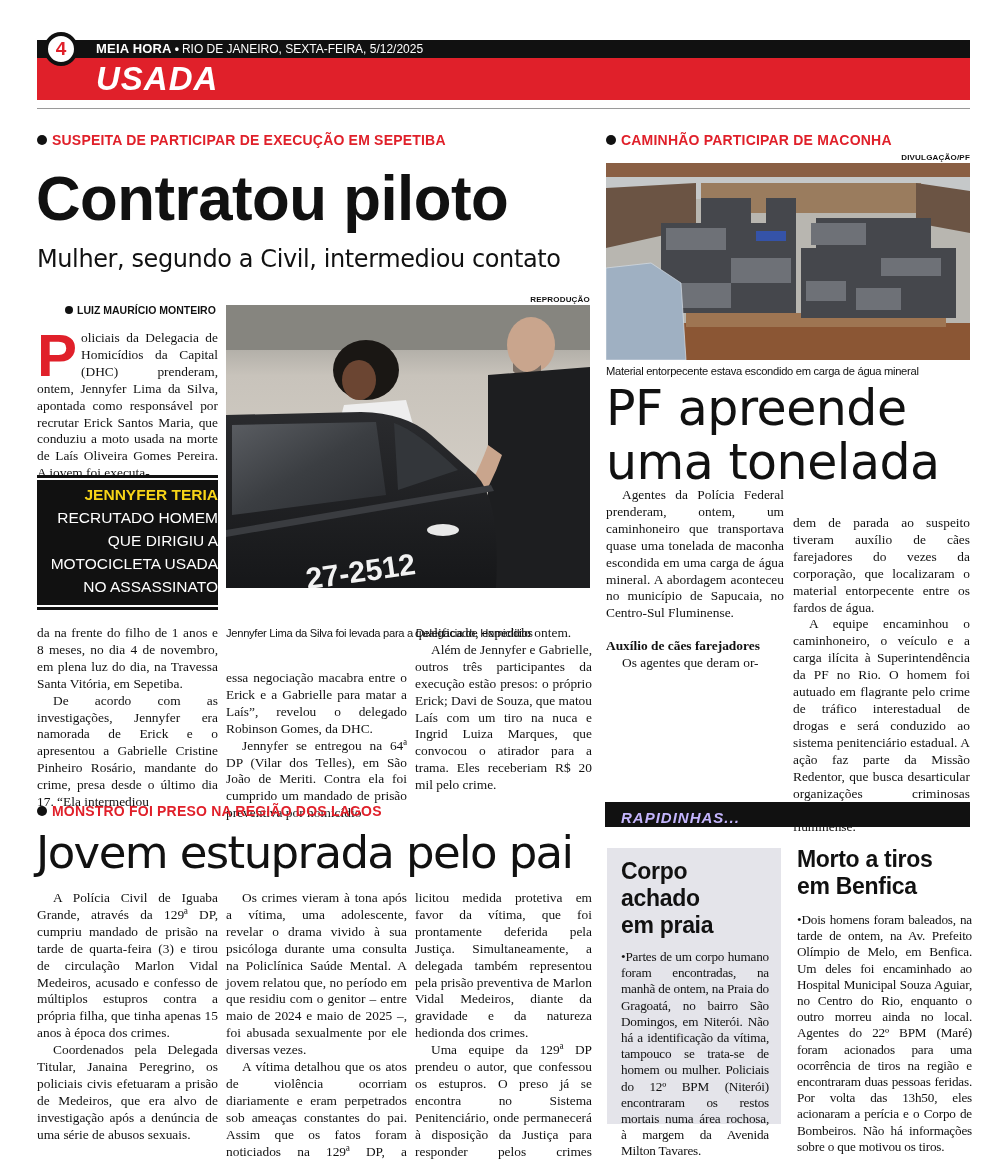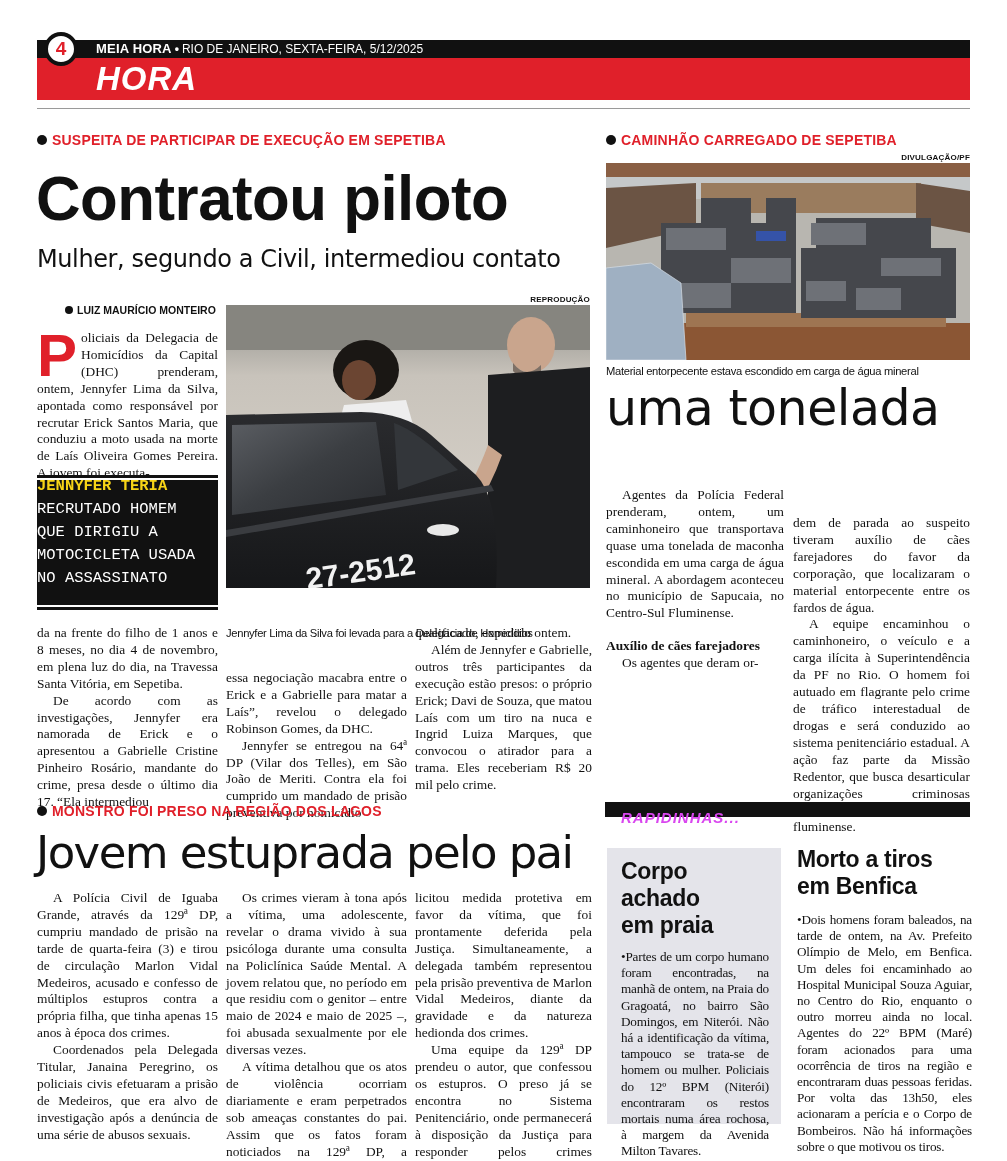--- a/index.html
+++ b/index.html
@@ -34,46 +34,46 @@
 
   .credit { font-family: "Liberation Sans", sans-serif; font-weight: bold; font-size: 8px; color: #111; text-align: right; letter-spacing: 0.2px; }
   .caption { font-family: "Liberation Sans", sans-serif; font-size: 11.2px; line-height: 14px; color: #111; white-space: nowrap; letter-spacing: -0.3px; }
 
   .byline { font-family: "Liberation Sans", sans-serif; font-weight: 900; font-size: 10.5px; line-height: 12px; white-space: nowrap; padding-left: 28px; }
   .byline .dot { display: inline-block; width: 8px; height: 8px; background: #111; border-radius: 50%; margin-right: 4px; }
 
   .dropcap { float: left; font-family: "Liberation Sans", sans-serif; font-weight: 900; color: #e0202a; font-size: 60px; line-height: 48px; margin: 2px 4px 0 0; }
 
   
-  #pullquote { left: 37px; top: 475px; width: 181px; height: 135px; background: #111; color: #fff; font-family: Liberation Mono, monospace; text-align: left; }
+  #pullquote { left: 37px; top: 475px; width: 181px; height: 135px; background: #111; color: #fff; font-family: Liberation Sans, sans-serif; text-align: right; padding-top: 8px; }
   #pullquote::before, #pullquote::after { content: ""; position: absolute; left: 0; right: 0; height: 2px; background: #fff; }
   #pullquote::before { top: 3px; }
   #pullquote::after { bottom: 3px; }
   #pullquote .pq-hi { color: #f7d417; font-weight: bold; font-size: 15.5px; line-height: 23px; }
   #pullquote .pq-line { font-size: 15.5px; line-height: 23px; }
 
   
   .photo { overflow: hidden; }
 
   
-  #rapid-bar { left: 605px; top: 802px; width: 365px; height: 15px; background: #111; color: #d946ef; font-family: "Liberation Sans", sans-serif; font-weight: 900; font-style: italic; font-size: 15px; line-height: 31px; padding-left: 16px; letter-spacing: 1px; }
+  #rapid-bar { left: 605px; top: 802px; width: 365px; height: 25px; background: #111; color: #c4b5fd; font-family: "Liberation Sans", sans-serif; font-weight: 900; font-style: italic; font-size: 15px; line-height: 31px; padding-left: 16px; letter-spacing: 1px; }
   #rapid-box { left: 607px; top: 848px; width: 174px; height: 276px; background: #e4e4ea; padding: 10px 12px 0 14px; }
   .rapid-hed { font-family: "Liberation Sans", sans-serif; font-weight: bold; font-size: 23px; line-height: 27px; letter-spacing: -0.3px; color: #111; }
   .rapid-body { font-family: "Liberation Serif", serif; font-size: 13.2px; line-height: 16.2px; text-align: justify; color: #111; letter-spacing: -0.2px; }
 </style>
 </head>
 <body>
 
 <div class="abs" id="masthead-bar"></div>
 <div class="abs" id="masthead-red"></div>
 <div class="abs" id="page-circle">4</div>
 <div class="abs" id="masthead-text">
   <span class="brand">MEIA HORA</span><span class="sep">•</span><span>RIO DE JANEIRO, SEXTA-FEIRA, 5/12/2025</span>
 </div>
-<div class="abs" id="section-name">HORA</div>
+<div class="abs" id="section-name">USADA</div>
 <div class="abs" id="header-rule"></div>
 
 <div class="abs kicker" style="left:37px; top:132px;"><span class="dot"></span><span>SUSPEITA DE PARTICIPAR DE EXECUÇÃO EM SEPETIBA</span></div>
 <div class="abs hed-black" style="left:36px; top:160px; font-size:63px; line-height:76px; letter-spacing:-0.5px; white-space:nowrap; transform:scaleX(0.98); transform-origin:left;">Contratou piloto</div>
 <div class="abs hed-light" style="left:37px; top:244px; font-size:24px; line-height:30px; white-space:nowrap; letter-spacing:-0.4px;">Mulher, segundo a Civil, intermediou contato</div>
 
 <div class="abs byline" style="left:37px; top:304px;"><span class="dot"></span><span>LUIZ MAURÍCIO MONTEIRO</span></div>
 
 <div class="abs body" style="left:37px; top:330px; width:181px;">
   <p class="noindent"><span class="dropcap">P</span><span>oliciais da Delegacia de Homicídios da Capital (DHC) prenderam, ontem, Jennyfer Lima da Silva, apontada como responsável por recrutar Erick Santos Maria, que conduziu a moto usada na morte de Laís Oliveira Gomes Pereira. A jovem foi executa-</span></p>
@@ -135,21 +135,21 @@
 </div>
 <div class="abs body" style="left:226px; top:625px; width:181px;margin-top:45px;">
   <p class="noindent">essa negociação macabra entre o Erick e a Gabrielle para matar a Laís”, revelou o delegado Robinson Gomes, da DHC.</p>
   <p>Jennyfer se entregou na 64ª DP (Vilar dos Telles), em São João de Meriti. Contra ela foi cumprido um mandado de prisão preventiva por homicídio</p>
 </div>
 <div class="abs body" style="left:415px; top:625px; width:177px;">
   <p class="noindent">qualificado, expedido ontem.</p>
   <p>Além de Jennyfer e Gabrielle, outros três participantes da execução estão presos: o próprio Erick; Davi de Souza, que matou Laís com um tiro na nuca e Ingrid Luiza Marques, que convocou o atirador para a trama. Eles receberiam R$ 20 mil pelo crime.</p>
 </div>
 
-<div class="abs kicker" style="left:606px; top:132px;"><span class="dot"></span><span>CAMINHÃO CARREGADO DE SEPETIBA</span></div>
+<div class="abs kicker" style="left:606px; top:132px;"><span class="dot"></span><span>CAMINHÃO PARTICIPAR DE MACONHA</span></div>
 <div class="abs credit" style="left:820px; top:153px; width:150px;">DIVULGAÇÃO/PF</div>
 <div class="abs photo" style="left:606px; top:163px; width:364px; height:197px;">
   <svg width="364" height="197" viewBox="0 0 364 197">
     <rect width="364" height="197" fill="#b8b6b0"></rect>
     <rect width="364" height="14" fill="#8a5f44"></rect>
     <rect y="14" width="364" height="22" fill="#c5c8c9"></rect>
     <rect x="95" y="20" width="220" height="30" fill="#9a7c5e"></rect>
     <path d="M0 25 L90 20 L90 65 L0 85 Z" fill="#6b5444"></path>
     <path d="M310 20 L364 28 L364 70 L310 60 Z" fill="#6b5444"></path>
     <rect y="160" width="364" height="37" fill="#8b5634"></rect>
@@ -173,29 +173,30 @@
       <rect x="75" y="120" width="50" height="25"></rect>
     </g>
     <rect x="150" y="68" width="30" height="10" fill="#3553a8"></rect>
 
     <path d="M0 105 L45 100 L75 120 L80 197 L0 197 Z" fill="#9fb0c2"></path>
     <path d="M0 105 L45 100 L75 120 L80 197 L0 197 Z" fill="none" stroke="#d5dde6" stroke-width="1" opacity="0.7"></path>
   </svg>
 </div>
 <div class="abs caption" style="left:606px; top:364px;">Material entorpecente estava escondido em carga de água mineral</div>
 <div class="abs hed-light" style="left:606px; top:382px; font-size:49px; line-height:54px; white-space:nowrap; letter-spacing:-0.5px;">
+  <div>PF apreende</div>
   <div>uma tonelada</div>
 </div>
 <div class="abs body" style="left:606px; top:487px; width:178px;">
   <p>Agentes da Polícia Federal prenderam, ontem, um caminhoneiro que transportava quase uma tonelada de maconha escondida em uma carga de água mineral. A abordagem aconteceu no município de Sapucaia, no Centro-Sul Fluminense.</p>
   <p class="subhead">Auxílio de cães farejadores</p>
   <p>Os agentes que deram or-</p>
 </div>
 <div class="abs body" style="left:793px; top:515px; width:177px;">
-  <p class="noindent">dem de parada ao suspeito tiveram auxílio de cães farejadores do favor da corporação, que localizaram o material entorpecente entre os fardos de água.</p>
+  <p class="noindent">dem de parada ao suspeito tiveram auxílio de cães farejadores do vezes da corporação, que localizaram o material entorpecente entre os fardos de água.</p>
   <p>A equipe encaminhou o caminhoneiro, o veículo e a carga ilícita à Superintendência da PF no Rio. O homem foi autuado em flagrante pelo crime de tráfico interestadual de drogas e será conduzido ao sistema penitenciário estadual. A ação faz parte da Missão Redentor, que busca desarticular organizações criminosas atuantes em território fluminense.</p>
 </div>
 
 <div class="abs kicker" style="left:37px; top:803px;"><span class="dot"></span><span>MONSTRO FOI PRESO NA REGIÃO DOS LAGOS</span></div>
 <div class="abs hed-light" style="left:36px; top:824px; font-size:45px; line-height:58px; white-space:nowrap; letter-spacing:-1.6px;">Jovem estuprada pelo pai</div>
 
 <div class="abs body" style="left:37px; top:890px; width:181px;">
   <p>A Polícia Civil de Iguaba Grande, através da 129ª DP, cumpriu mandado de prisão na tarde de quarta-feira (3) e tirou de circulação Marlon Vidal Medeiros, acusado e confesso de múltiplos estupros contra a própria filha, que tinha apenas 15 anos à época dos crimes.</p>
   <p>Coordenados pela Delegada Titular, Janaina Peregrino, os policiais civis efetuaram a prisão de Medeiros, que era alvo de investigação após a denúncia de uma série de abusos sexuais.</p>
 </div>

